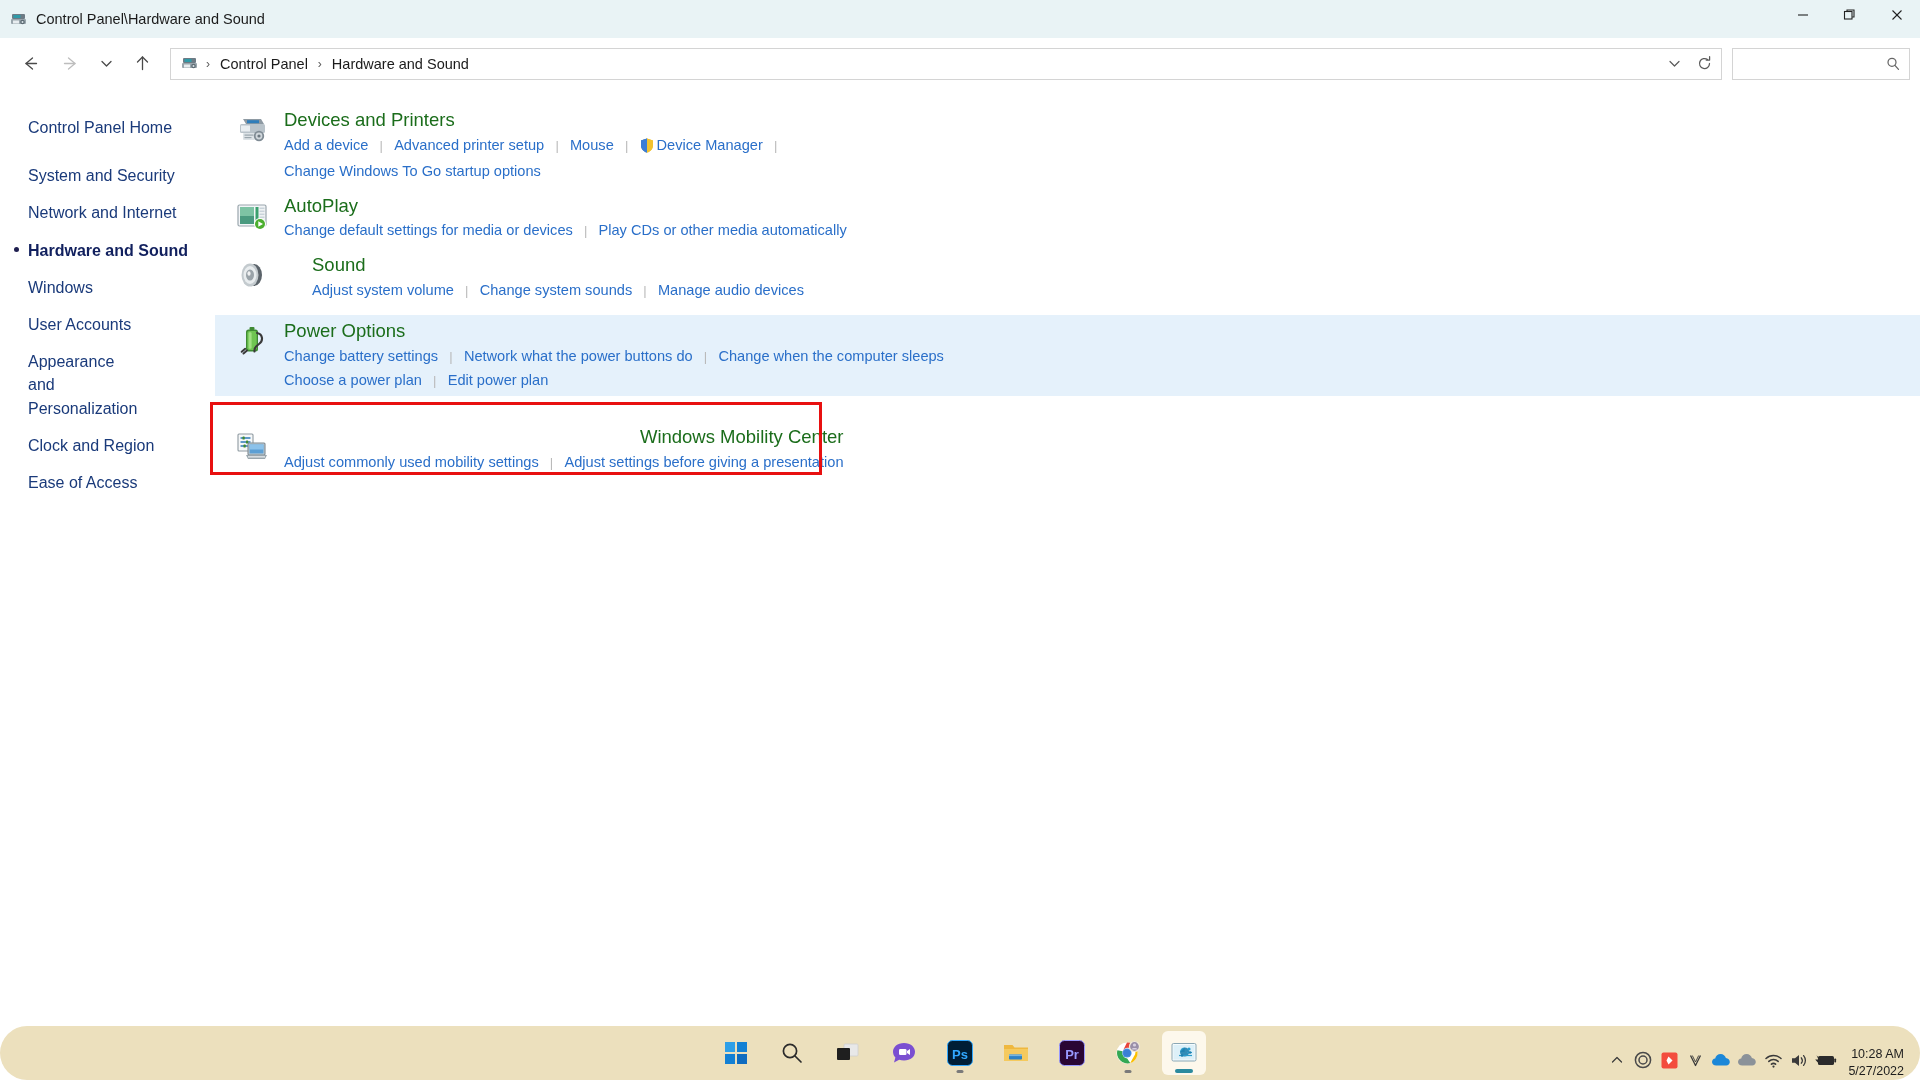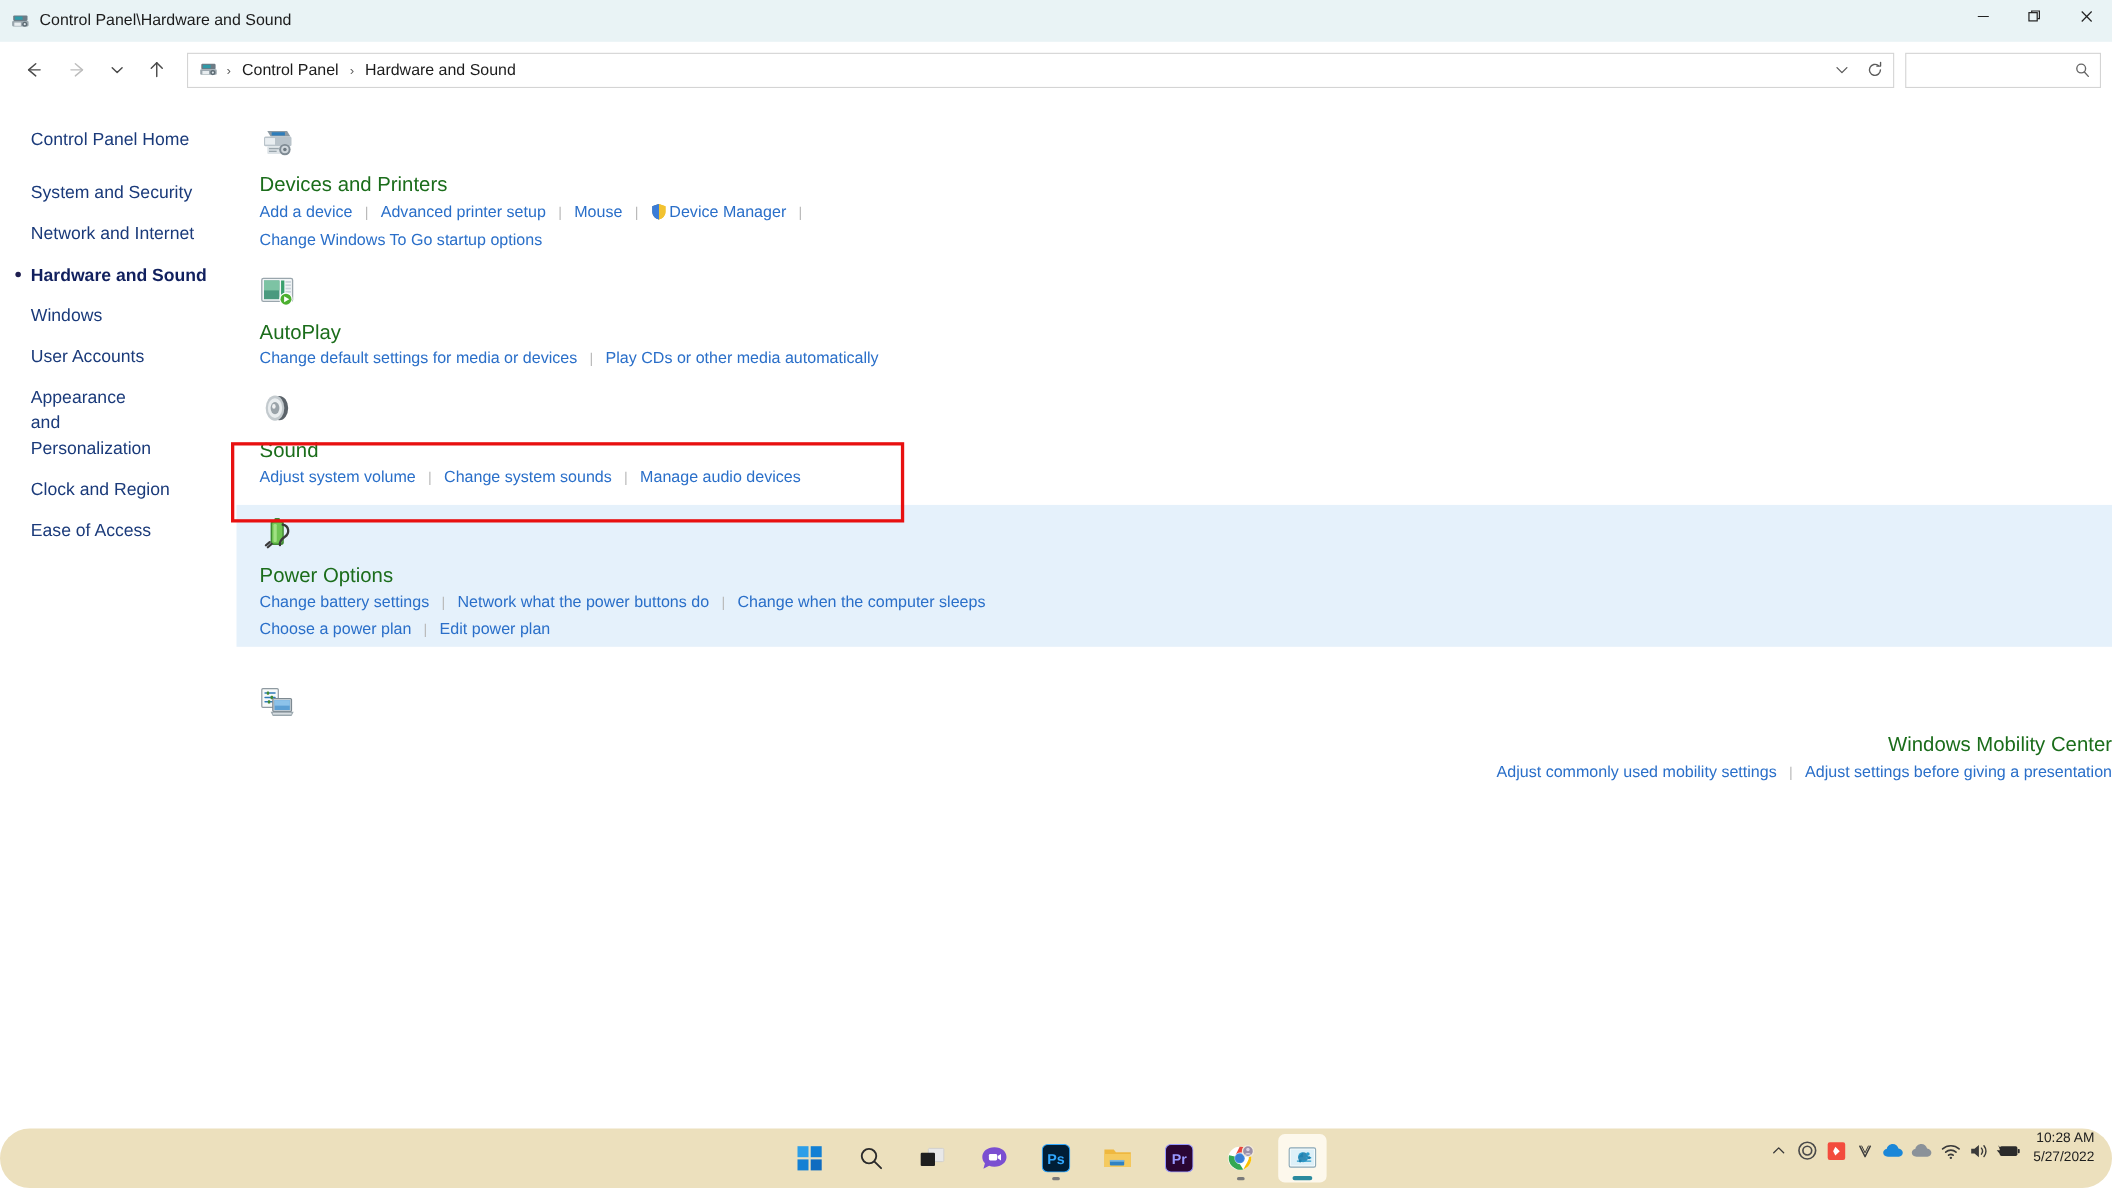--- a/index.html
+++ b/index.html
@@ -132,21 +132,20 @@
     flex:1 1 auto;
     position:relative;
     padding-top:20px;
   }
 
   .catblock {
     display:flex;
     padding-left:13px;
     margin-bottom:6px;
     position:relative;
-    flex-direction:column;
   }
   .catblock.highlighted { background:#e5f1fb; }
   .cat-icon {
     width:48px; flex:0 0 48px;
     height:44px;
     display:flex; align-items:flex-start; justify-content:center;
     padding-top:4px;
   }
   .cat-body { padding-left:8px; padding-top:0; }
   .cat-title {
@@ -209,21 +208,21 @@
     bottom:2px; left:50%; transform:translateX(-50%);
     width:7px; height:3px; border-radius:2px;
     background:#7a7a7a;
   }
   .tb-dot.wide { width:18px; height:4px; background:#2b8a9e; }
 
   .tray {
     position:absolute;
     right:10px;
     display:flex;
-    align-items:flex-start;
+    align-items:flex-end;
     gap:0px;
     height:54px;
   }
   .tray-ico {
     width:26px; height:40px;
     display:flex; align-items:center; justify-content:center;
     color:#3a3a3a;
   }
   .tray-clock {
     margin-left:10px;
@@ -415,21 +414,21 @@
       <div class="cat-body">
         <a class="cat-title">AutoPlay</a>
         <div class="cat-links">
           <a>Change default settings for media or devices</a>
           <span class="lsep">|</span>
           <a>Play CDs or other media automatically</a>
         </div>
       </div>
     </div>
 
-    <div class="catblock" style="margin-top:12px;">
+    <div class="catblock" style="margin-top:12px;gap:28px;">
       <div class="cat-icon">
         <svg width="34" height="34" viewBox="0 0 34 34">
           <ellipse cx="19" cy="17" rx="8" ry="11" fill="#5b636a"></ellipse>
           <ellipse cx="15" cy="17" rx="8.5" ry="11.5" fill="#c3cace"></ellipse>
           <ellipse cx="15" cy="17" rx="6.5" ry="9" fill="#e9edef"></ellipse>
           <ellipse cx="15" cy="17" rx="4" ry="5.5" fill="#9aa3a9"></ellipse>
           <ellipse cx="14" cy="15.5" rx="1.6" ry="2.2" fill="#ffffff" opacity="0.85"></ellipse>
         </svg>
       </div>
       <div class="cat-body">

